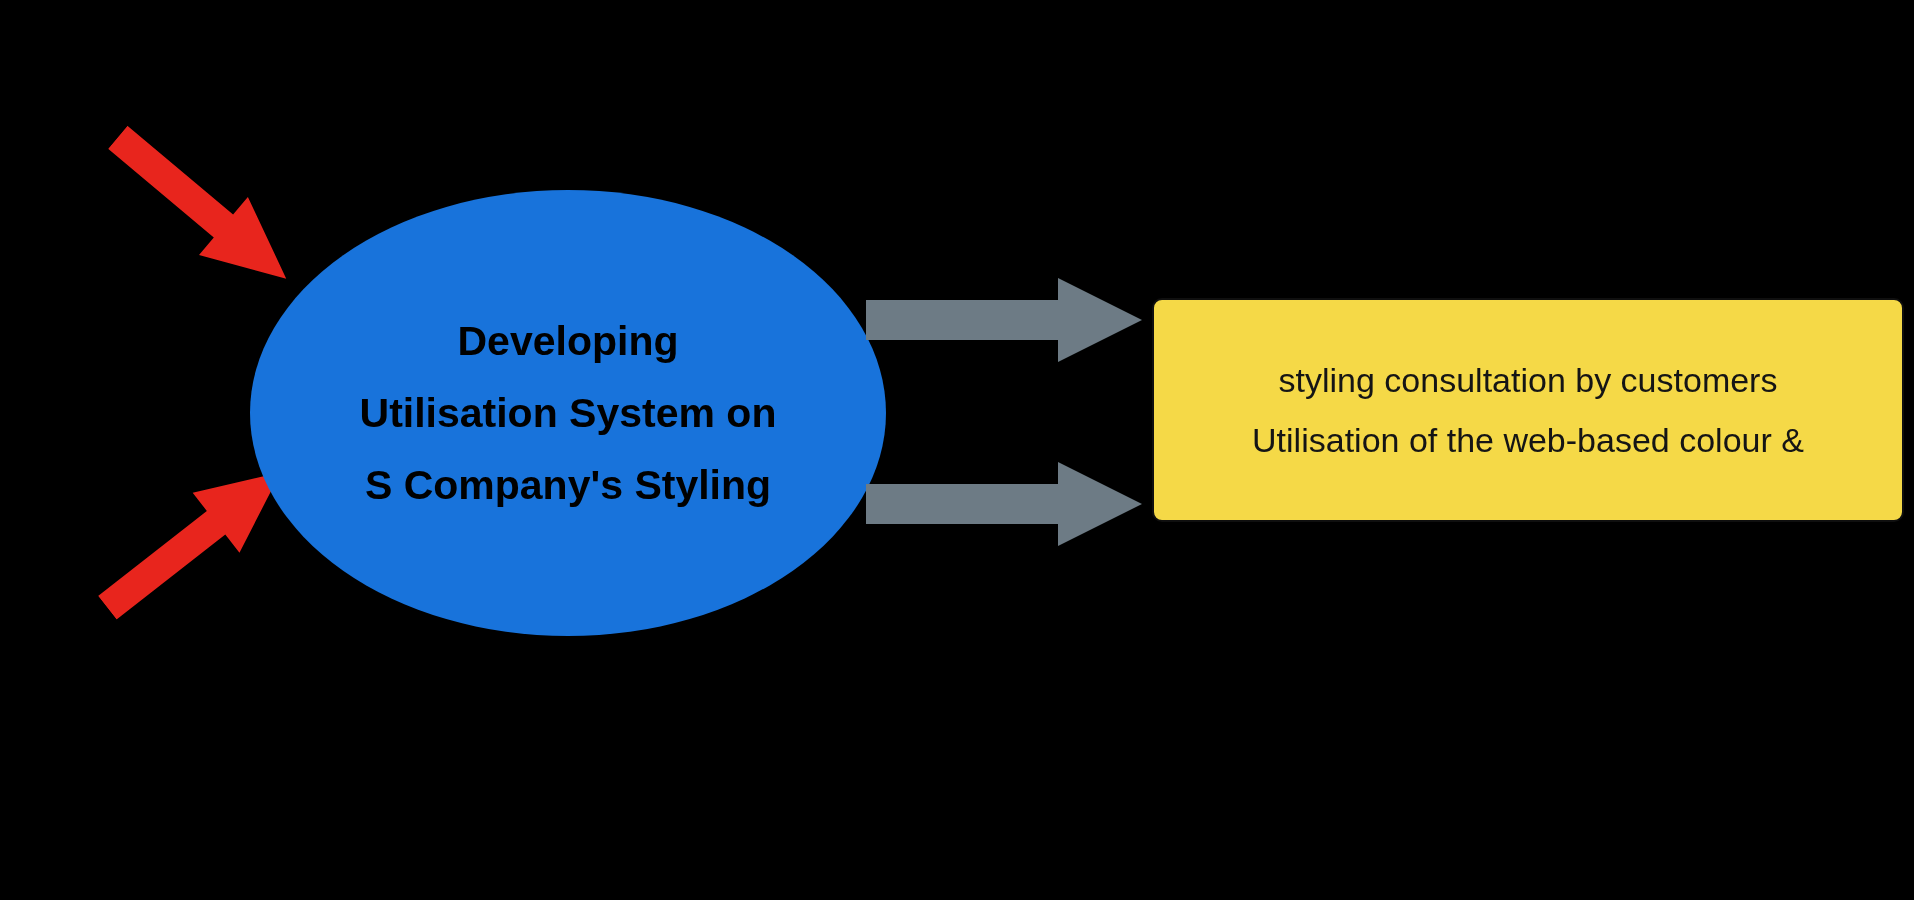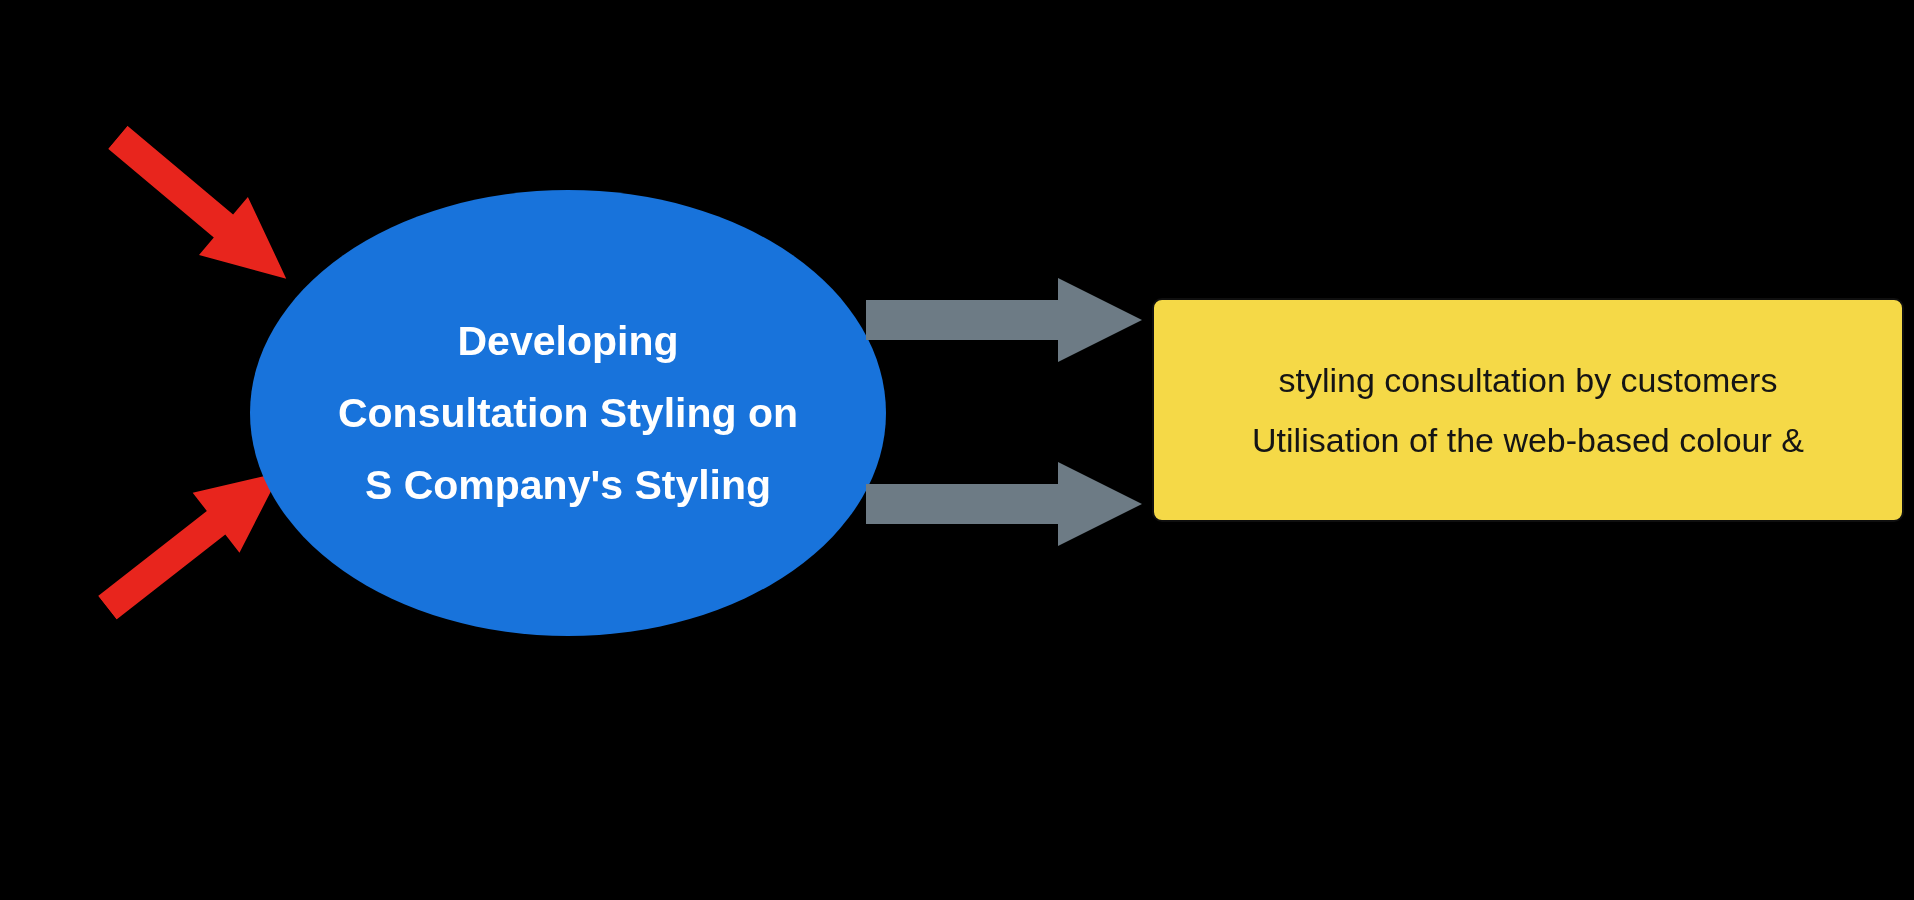--- a/index.html
+++ b/index.html
@@ -24,21 +24,21 @@
     width: 636px;
     height: 446px;
     border-radius: 50%;
     background: #1873DB;
     display: flex;
     flex-direction: column;
     align-items: center;
     justify-content: center;
   }
   .ellipse-line {
-    color: #ffffff;
+    color: #000000;
     font-weight: bold;
     font-size: 41px;
     line-height: 72px;
     text-align: center;
     white-space: nowrap;
   }
 
   
   .result-box {
     position: absolute;
@@ -115,21 +115,21 @@
   </div>
 
   <div class="arrow red-arrow-bottom">
     <svg viewBox="0 0 220 80" xmlns="http://www.w3.org/2000/svg" preserveAspectRatio="none">
       <polygon points="0,25 138,25 138,2 220,40 138,78 138,55 0,55" fill="#E8251D"></polygon>
     </svg>
   </div>
 
   <div class="ellipse">
     <div class="ellipse-line">Developing</div>
-    <div class="ellipse-line">Consultation Styling on</div>
+    <div class="ellipse-line">Utilisation System on</div>
     <div class="ellipse-line">S Company's Styling</div>
   </div>
 
   <div class="arrow gray-arrow-top">
     <svg viewBox="0 0 276 88" xmlns="http://www.w3.org/2000/svg" preserveAspectRatio="none">
       <polygon points="0,24 192,24 192,2 276,44 192,86 192,64 0,64" fill="#6D7B85"></polygon>
     </svg>
   </div>
 
   <div class="arrow gray-arrow-bottom">

